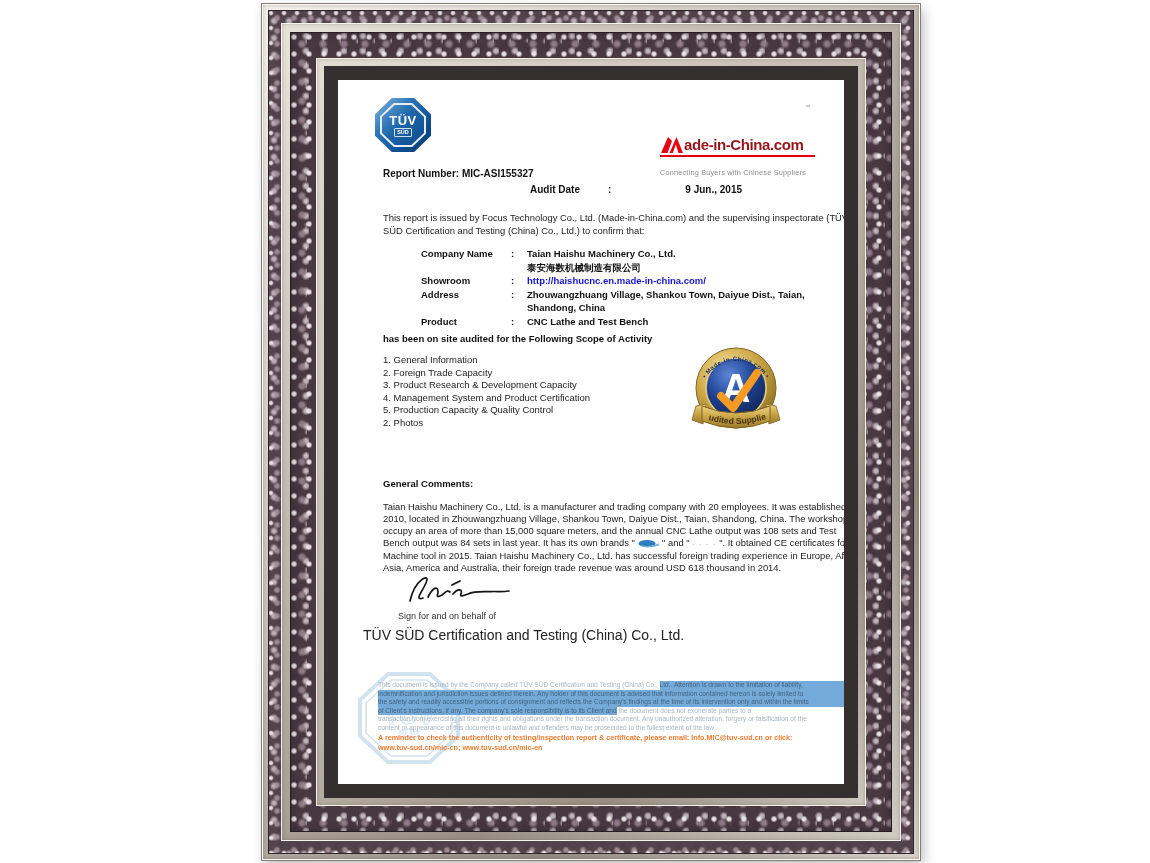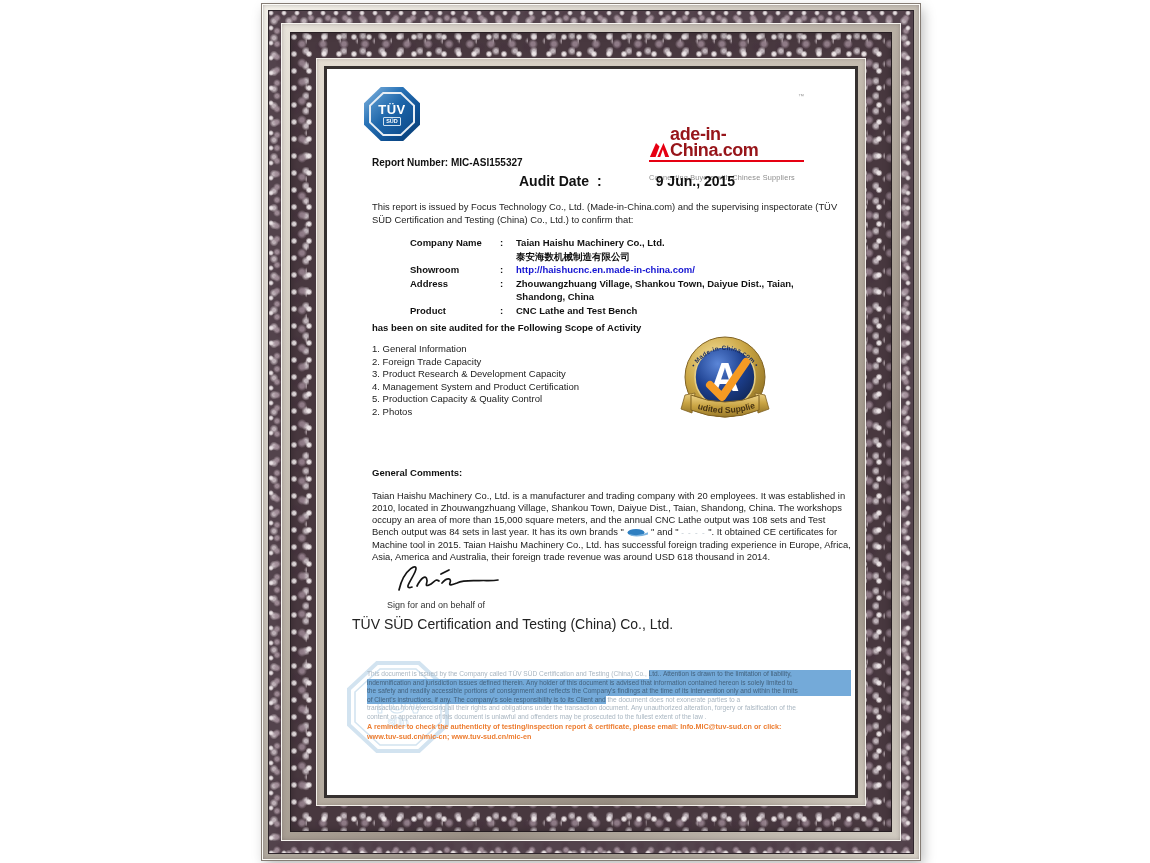--- a/index.html
+++ b/index.html
@@ -28,48 +28,48 @@
      background-image:
        radial-gradient(circle at 4px 5px, rgba(240,233,235,.95) 1.5px, rgba(240,233,235,0) 3.6px),
        radial-gradient(circle at 12px 12px, rgba(150,130,142,.9) 2px, rgba(150,130,142,0) 5px),
        radial-gradient(circle at 16px 4px, rgba(220,210,215,.8) 1.6px, rgba(220,210,215,0) 4.6px),
        radial-gradient(circle at 7px 15px, rgba(70,52,62,.95) 2.4px, rgba(70,52,62,0) 6px),
        radial-gradient(circle at 18px 9px, rgba(205,192,198,.7) 1.4px, rgba(205,192,198,0) 4px);
      background-size:15px 17px, 21px 19px, 19px 15px, 23px 21px, 17px 23px;
      box-shadow:inset 0 0 0 1px #261d22, inset 0 0 10px rgba(0,0,0,.35); }
   .f-lip { padding:8px; background:linear-gradient(135deg,#e4ddd2,#beb5a9 50%,#978d81 80%,#cfc8bd);
            box-shadow:inset 0 0 0 1px #f3f0ea, inset 0 0 4px rgba(60,50,55,.4); }
-  .f-gap { padding:3px; background:#35302f; }
+  .f-gap { padding:14px; background:#35302f; }
 
   
   .paper { position:relative; width:100%; height:100%; background:#fff; color:#2b2b2b; overflow:hidden; }
   .abs { position:absolute; }
 
   
   .tuv-oct { clip-path:polygon(30% 0,70% 0,100% 30%,100% 70%,70% 100%,30% 100%,0 70%,0 30%); }
   .tuv1 { left:37px; top:18px; width:56px; height:54px;
           background:linear-gradient(135deg,#8cbbe2 0%,#2a74b8 35%,#0d4f92 70%,#0a3b6e 100%);
           display:flex; align-items:center; justify-content:center; }
   .tuv2 { width:46px; height:44px; background:#e8eef4; display:flex; align-items:center; justify-content:center; }
   .tuv3 { width:42px; height:40px; background:linear-gradient(135deg,#5d9bd0 0%,#1e66aa 45%,#0c4a8a 100%);
           display:flex; flex-direction:column; align-items:center; justify-content:center; }
   .tuv-txt { color:#fff; font-weight:bold; font-size:13px; letter-spacing:.5px; line-height:13px; }
   .sud-box { margin-top:1px; color:#fff; border:1px solid #cfe0ee; font-size:5.5px; font-weight:bold;
              padding:0 2px; line-height:7px; border-radius:1px; }
 
   .mic-logo { left:322px; top:24px; width:155px; }
   .mic-row1 { display:flex; align-items:flex-end; }
-  .mic-text { font-weight:bold; font-size:18px; color:#97151a; letter-spacing:-.4px; line-height:16px;margin-top:33px; }
+  .mic-text { font-weight:bold; font-size:15px; color:#97151a; letter-spacing:-.4px; line-height:16px;margin-top:33px; }
   .mic-tm { font-size:6px; color:#9a9a9a; margin-left:1px; align-self:flex-start; }
   .mic-rule { height:2px; background:#e60012; margin-top:2px; }
   .mic-tagline { font-size:7.3px; color:#8d8d8d; margin-top:11px; letter-spacing:.2px; }
 
   
   .rpt-num { left:45px; top:88px; font-size:10px; font-weight:bold; color:#111; }
-  .audit-row { left:192px; top:104px; font-size:14px; font-weight:bold; color:#111; display:flex; }
+  .audit-row { left:192px; top:104px; font-size:10px; font-weight:bold; color:#111; display:flex;gap:20px; }
   .audit-row .c { margin:0 14px 0 8px; }
   .audit-row .d { margin-left:40px; }
 
   .intro { left:45px; top:131px; width:482px; font-size:9.4px; line-height:13px; color:#222; }
 
   
   .info { left:45px; top:167px; width:482px; font-size:9.5px; line-height:13.5px; color:#111; }
   .irow { display:flex;margin-left:38px; }
   .ilab { width:90px; font-weight:bold; flex:none; }
   .icol { width:16px; flex:none; font-weight:bold; }

